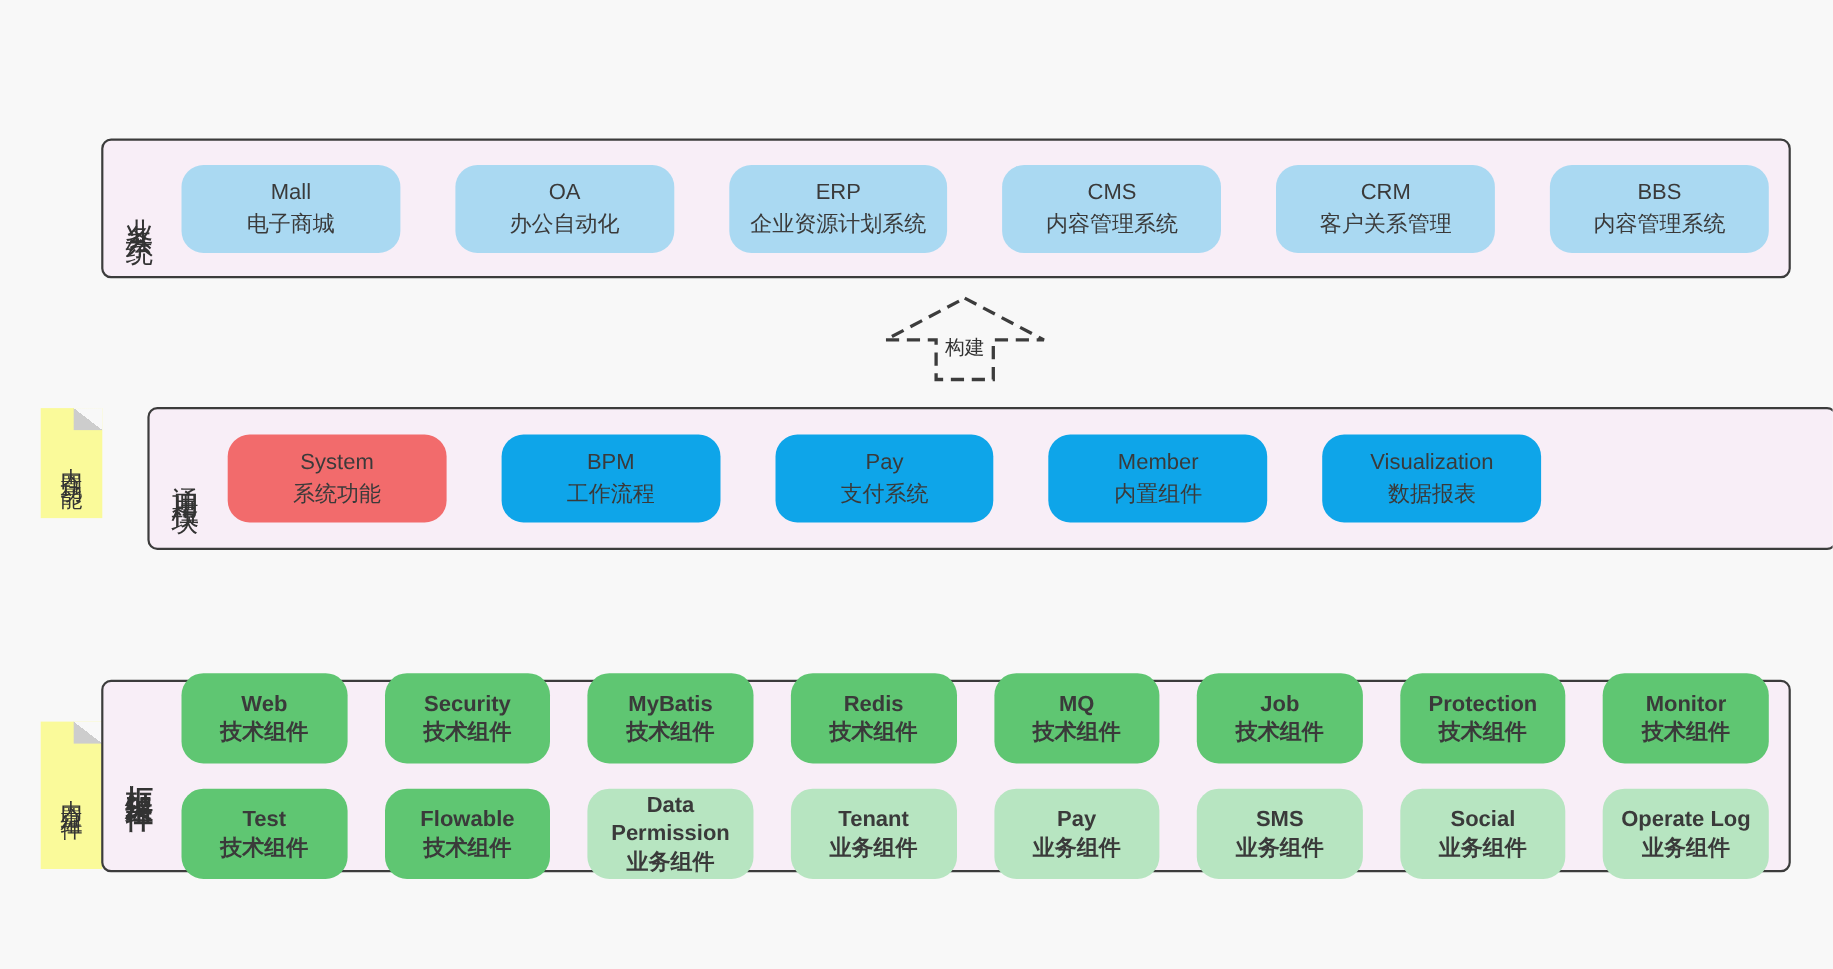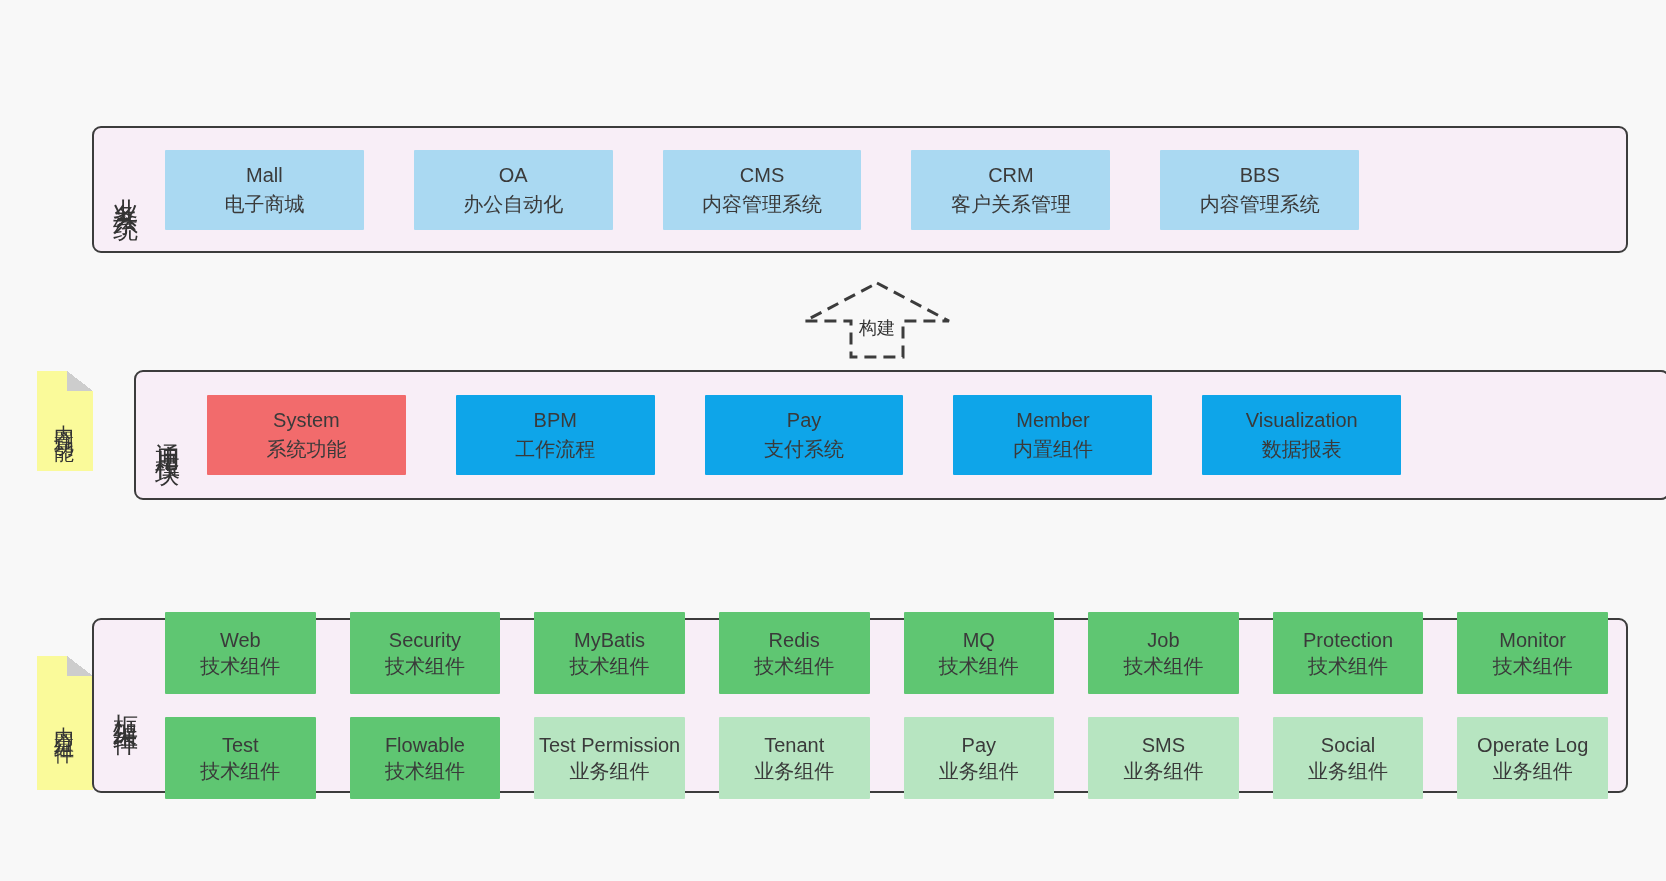--- a/index.html
+++ b/index.html
@@ -22,21 +22,21 @@
     background:#f8eef7;
     border:2px solid #3c3c3c;
     border-radius:9px;
     box-sizing:border-box;
     display:flex;
     align-items:center;
     z-index:2;
   }
   .band-1 { top:126px; height:127px; }
   .band-2 { top:370px; height:130px;margin-left:42px; }
-  .band-3 { top:618px; height:175px; }
+  .band-3 { top:618px; height:175px;font-weight:bold; }
 
   .band-label {
     flex:none;
     margin-left:16px;
     writing-mode:vertical-rl;
     text-orientation:upright;
     font-size:25px;
     letter-spacing:6px;
     color:#333;
   }
@@ -52,21 +52,21 @@
     flex:1;
     display:grid;
     grid-template-columns:repeat(8,1fr);
     gap:23px 34px;
     margin:0 18px 0 22px;
   }
 
   
   .box {
     height:80px;
-    border-radius:1px;
+    border-radius:20px;
     display:flex;
     flex-direction:column;
     align-items:center;
     justify-content:center;
     text-align:center;
     font-size:20px;
     line-height:1.45;
     padding:2px 0;
     box-sizing:border-box;
   }
@@ -104,21 +104,21 @@
     letter-spacing:6px;
     color:#333;
   }
 
   
   .arrow {
     position:absolute;
     width:150px; height:80px;
     z-index:3;
   }
-  .arrow-1 { left:802px; top:280px; }
+  .arrow-1 { left:802px; top:268px; }
   .arrow-2 { left:818px; top:512px; }
   .arrow svg { display:block; }
   .arrow-label {
     position:absolute;
     left:50%; top:36px;
     transform:translateX(-50%);
     background:#f8f8f8;
     padding:0 3px;
     font-size:18px;
     color:#333;
@@ -142,20 +142,24 @@
     <div class="band-boxes">
       <div class="box blue">
         <span>Mall</span>
         <span>电子商城</span>
       </div>
       <div class="box blue">
         <span>OA</span>
         <span>办公自动化</span>
       </div>
       <div class="box blue">
+        <span>ERP</span>
+        <span>企业资源计划系统</span>
+      </div>
+      <div class="box blue">
         <span>CMS</span>
         <span>内容管理系统</span>
       </div>
       <div class="box blue">
         <span>CRM</span>
         <span>客户关系管理</span>
       </div>
       <div class="box blue">
         <span>BBS</span>
         <span>内容管理系统</span>
@@ -235,21 +239,21 @@
 
       <div class="box green">
         <span>Test</span>
         <span>技术组件</span>
       </div>
       <div class="box green">
         <span>Flowable</span>
         <span>技术组件</span>
       </div>
       <div class="box green-light">
-        <span>Test Permission</span>
+        <span>Data Permission</span>
         <span>业务组件</span>
       </div>
       <div class="box green-light">
         <span>Tenant</span>
         <span>业务组件</span>
       </div>
       <div class="box green-light">
         <span>Pay</span>
         <span>业务组件</span>
       </div>

